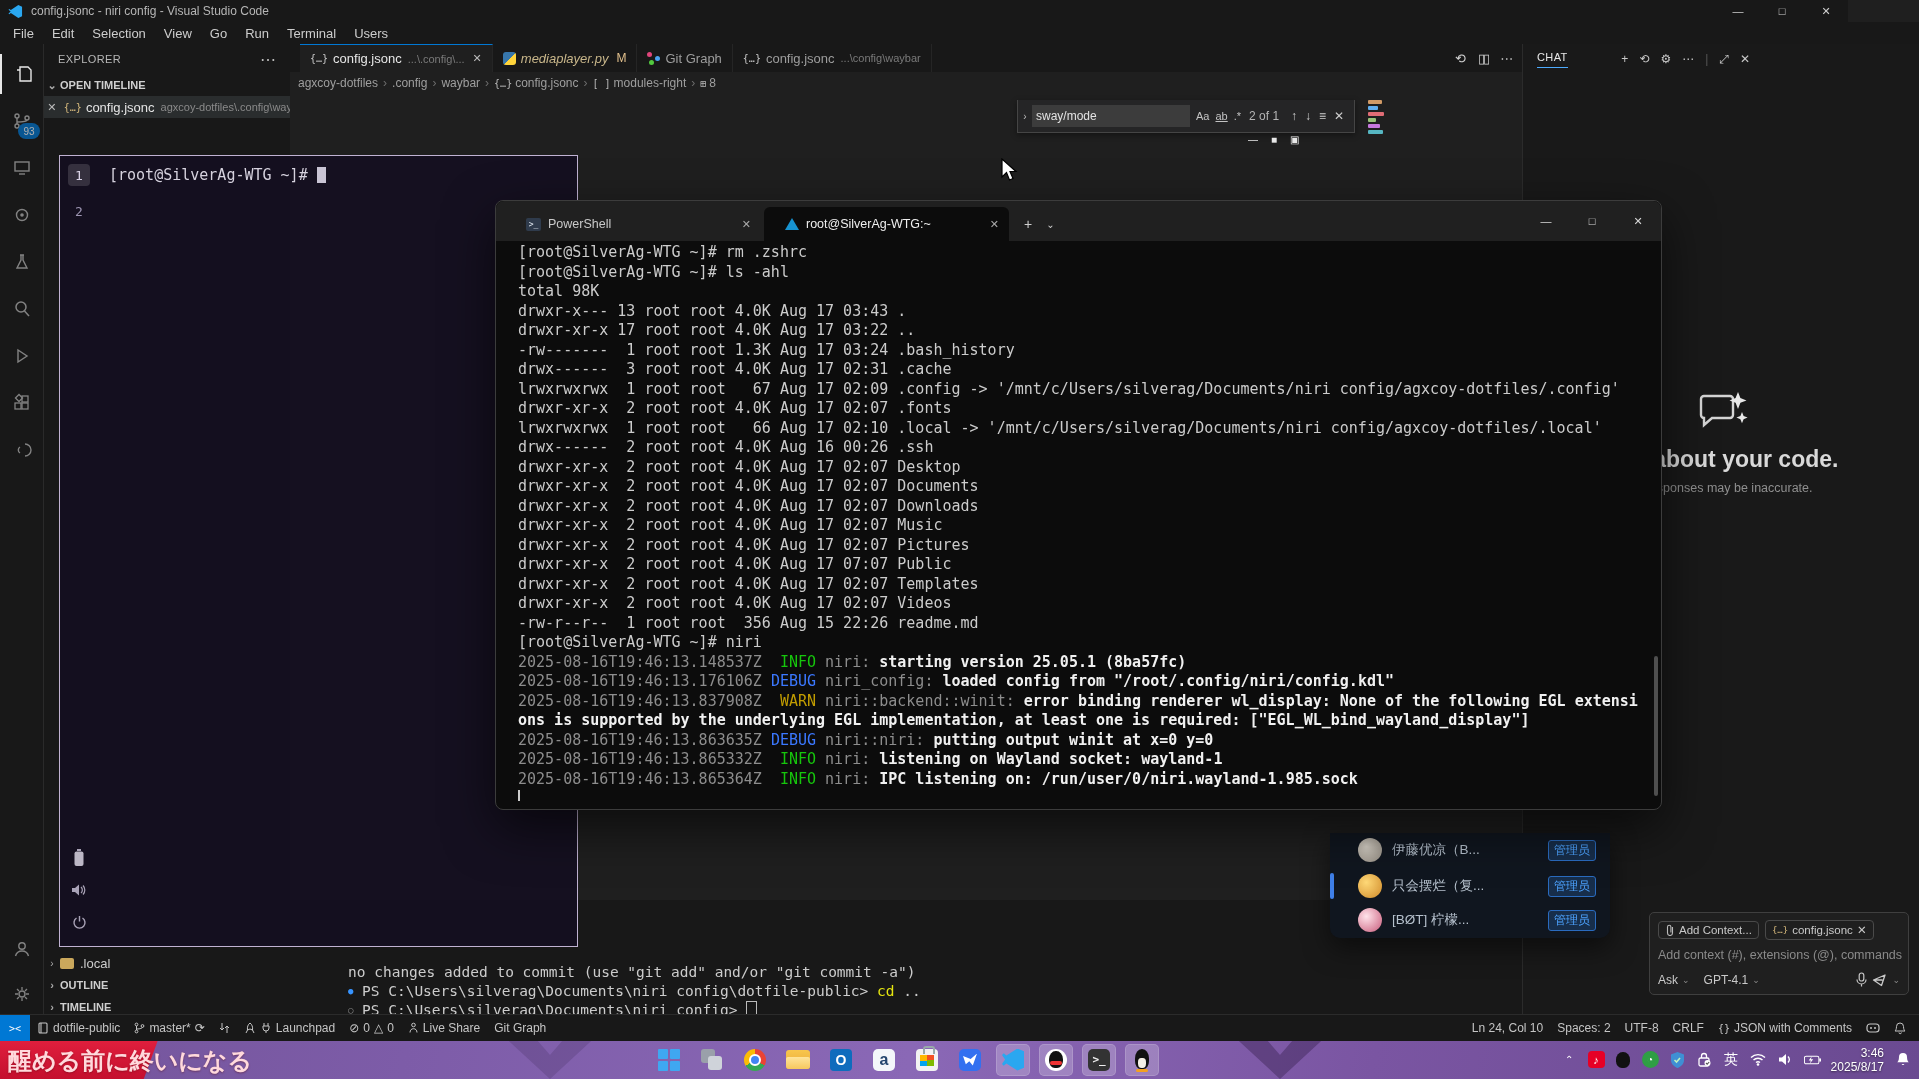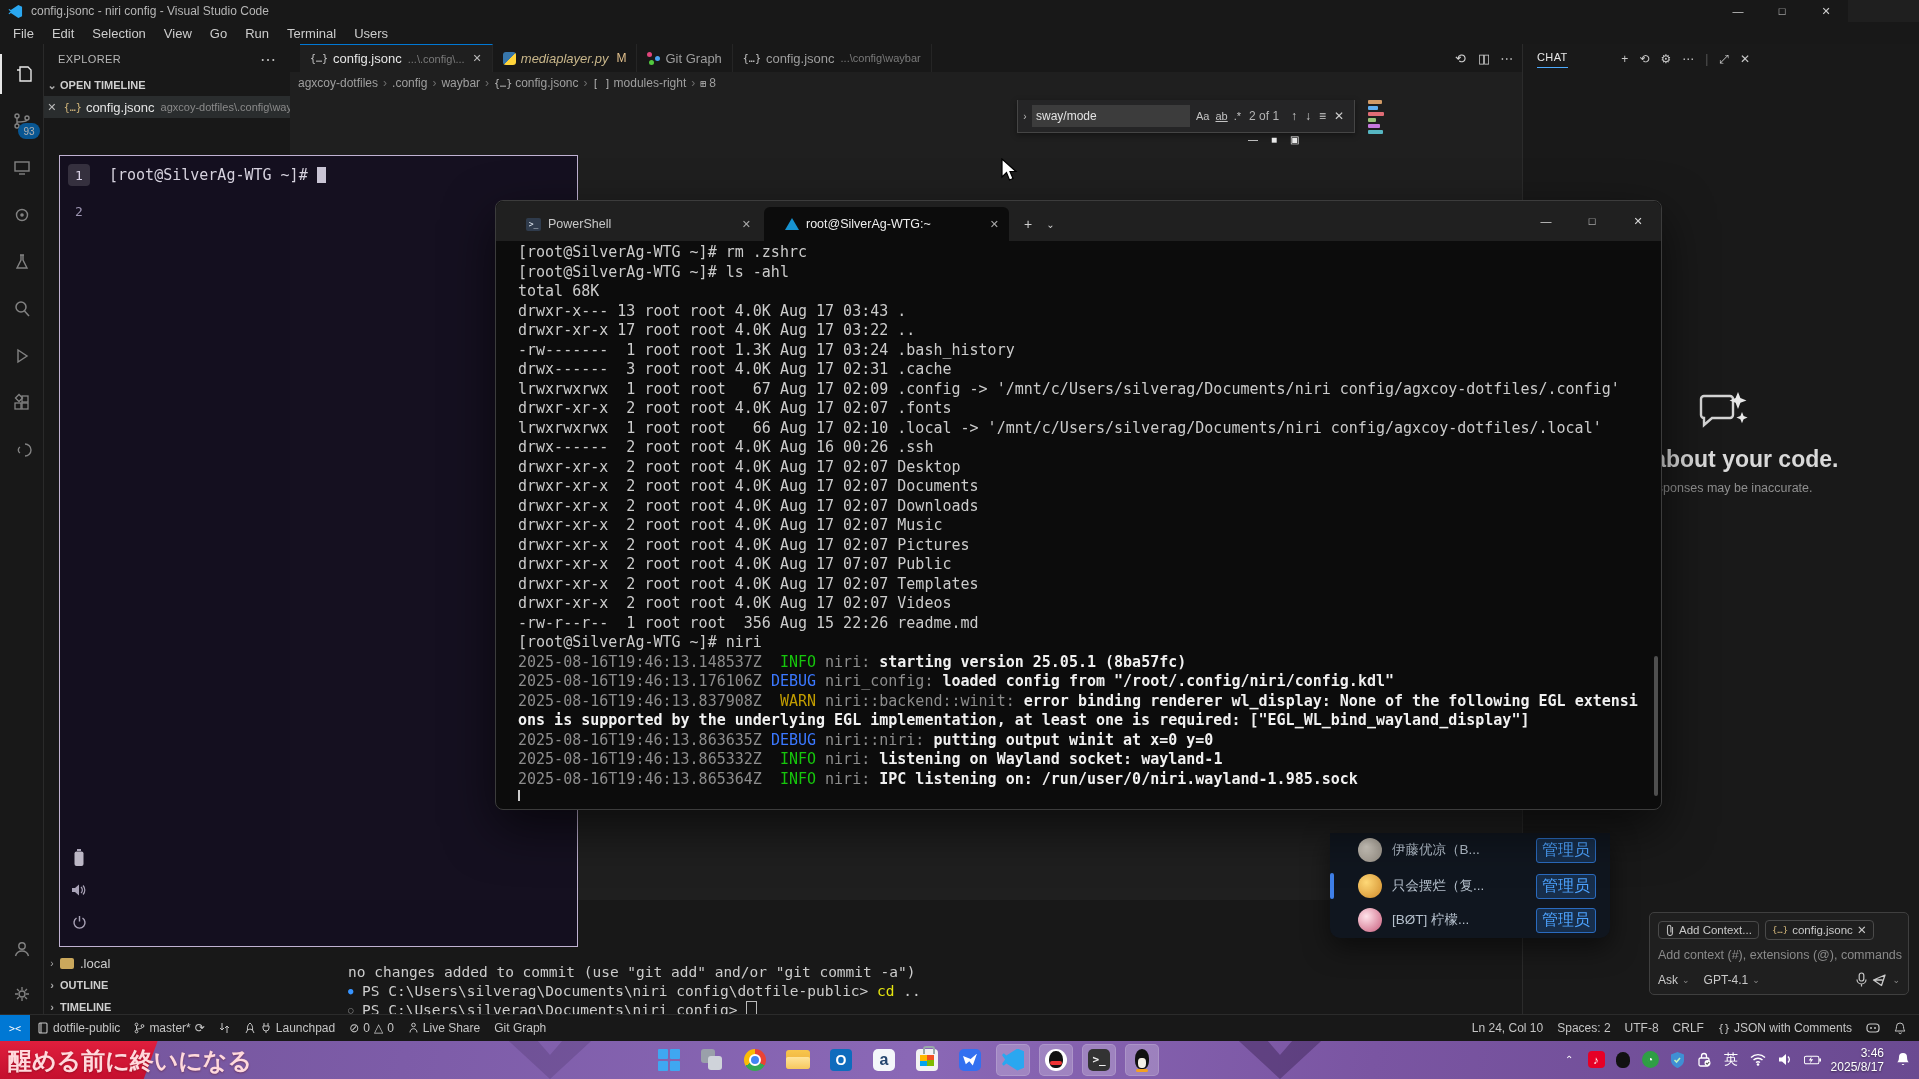--- a/index.html
+++ b/index.html
@@ -185,21 +185,21 @@
   .g-blue::before{content:"●";color:#3794ff;font-size:9px;vertical-align:2px;}
   .g-gray::before{content:"○";color:#848484;font-size:9px;vertical-align:2px;}
 
   
   .qq{left:1330px;top:833px;width:280px;height:105px;background:#10161f;border-radius:0 0 10px 10px;
     box-shadow:0 10px 26px rgba(0,0,0,.5);z-index:25;}
   .qq-accent{position:absolute;left:0;top:40px;width:4px;height:26px;background:#3f7fe8;border-radius:2px;}
   .qq-row{position:absolute;left:28px;width:244px;height:30px;display:flex;align-items:center;}
   .qq-av{width:24px;height:24px;border-radius:50%;margin-right:10px;}
   .qq-name{font-size:13.5px;color:#b6c1cd;flex:1;white-space:nowrap;overflow:hidden;}
-  .qq-badge{font-size:16px;color:#4da3ff;background:rgba(38,92,158,.35);border:1px solid #2a6bbf;border-radius:3px;padding:1px 5px;margin-right:6px;}
+  .qq-badge{font-size:12px;color:#4da3ff;background:rgba(38,92,158,.35);border:1px solid #2a6bbf;border-radius:3px;padding:1px 5px;margin-right:6px;}
 
   .cursor-arrow{z-index:50;}
   svg{display:block;}
 </style>
 </head>
 <body>
 
 <div class="stage">
 
   <div class="abs wallpaper">
@@ -609,21 +609,21 @@
       </div>
       <div class="wt-ctl">
         <span>—</span>
         <span>□</span>
         <span>✕</span>
       </div>
     </div>
     <div class="wt-body">
         <div class="tline"><span class="c-fg">[root@SilverAg-WTG ~]# rm .zshrc</span></div>
         <div class="tline"><span class="c-fg">[root@SilverAg-WTG ~]# ls -ahl</span></div>
-        <div class="tline"><span class="c-fg">total 68K</span></div>
+        <div class="tline"><span class="c-fg">total 98K</span></div>
         <div class="tline"><span class="c-fg">drwxr-x--- 13 root root 4.0K Aug 17 03:43 .</span></div>
         <div class="tline"><span class="c-fg">drwxr-xr-x 17 root root 4.0K Aug 17 03:22 ..</span></div>
         <div class="tline"><span class="c-fg">-rw-------  1 root root 1.3K Aug 17 03:24 .bash_history</span></div>
         <div class="tline"><span class="c-fg">drwx------  3 root root 4.0K Aug 17 02:31 .cache</span></div>
         <div class="tline"><span class="c-fg">lrwxrwxrwx  1 root root   67 Aug 17 02:09 .config -&gt; '/mnt/c/Users/silverag/Documents/niri config/agxcoy-dotfiles/.config'</span></div>
         <div class="tline"><span class="c-fg">drwxr-xr-x  2 root root 4.0K Aug 17 02:07 .fonts</span></div>
         <div class="tline"><span class="c-fg">lrwxrwxrwx  1 root root   66 Aug 17 02:10 .local -&gt; '/mnt/c/Users/silverag/Documents/niri config/agxcoy-dotfiles/.local'</span></div>
         <div class="tline"><span class="c-fg">drwx------  2 root root 4.0K Aug 16 00:26 .ssh</span></div>
         <div class="tline"><span class="c-fg">drwxr-xr-x  2 root root 4.0K Aug 17 02:07 Desktop</span></div>
         <div class="tline"><span class="c-fg">drwxr-xr-x  2 root root 4.0K Aug 17 02:07 Documents</span></div>

